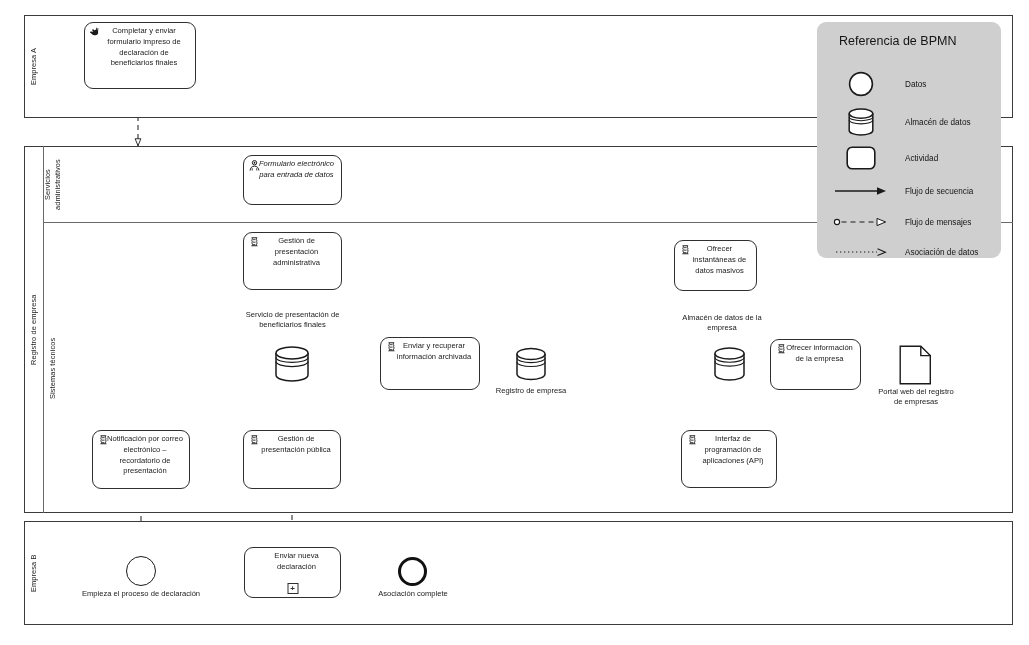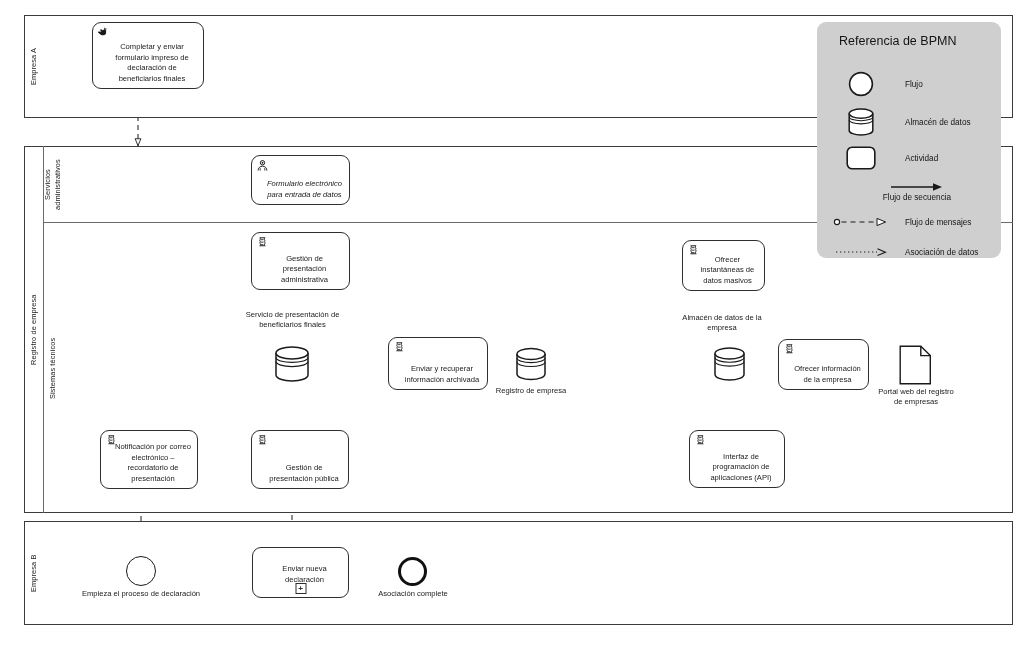--- a/index.html
+++ b/index.html
@@ -14,24 +14,23 @@
   .lane-sep{background:#6a6a6a;}
   .vlabel{
     display:flex;align-items:center;justify-content:center;
     writing-mode:vertical-rl;transform:rotate(180deg);
     font-size:7.4px;letter-spacing:.1px;color:#1a1a1a;text-align:center;line-height:1.25;
   }
 
   
   .task{
     border:1.6px solid #2f2f2f;border-radius:9px;background:#fff;
-    display:flex;align-items:flex-end;justify-content:center;
+    display:flex;align-items:flex-start;justify-content:center;
     text-align:center;font-size:7.6px;line-height:1.42;color:#1a1a1a;
     padding:3px 5px 3px 13px;
-    margin-left:8px;
   }
   .task .txt{width:100%;}
   .task-ic{position:absolute;left:4px;top:3px;width:13px;height:13px;}
   .task.sub .plus{
     position:absolute;left:50%;bottom:3px;transform:translateX(-50%);
     width:9px;height:9px;border:1.1px solid #2f2f2f;
     display:flex;align-items:center;justify-content:center;
     font-size:8px;line-height:1;color:#2f2f2f;font-weight:bold;
   }
 
@@ -262,21 +261,21 @@
 
   <div class="abs legend" style="left:817px;top:22px;width:184px;height:236px;">
     <div class="legend-title">Referencia de BPMN</div>
 
     <div class="legend-row" style="left:0;top:48px;width:184px;height:28px;">
       <span style="width:88px;display:flex;justify-content:center;">
         <svg width="26" height="26" viewBox="0 0 26 26">
           <circle cx="13" cy="13" r="11.4" fill="#fff" stroke="#1a1a1a" stroke-width="1.6"></circle>
         </svg>
       </span>
-      <span class="lg-txt">Flujo</span>
+      <span class="lg-txt">Datos</span>
     </div>
 
     <div class="legend-row" style="left:0;top:84px;width:184px;height:32px;">
       <span style="width:88px;display:flex;justify-content:center;">
         <svg width="28" height="30" viewBox="0 0 28 30">
           <path d="M2.2 6.6 v16.8 a11.8 4.6 0 0 0 23.6 0 V6.6" fill="#fff" stroke="#1a1a1a" stroke-width="1.5"></path>
           <ellipse cx="14" cy="6.6" rx="11.8" ry="4.6" fill="#fff" stroke="#1a1a1a" stroke-width="1.5"></ellipse>
           <path d="M2.2 9.9a11.8 3.8 0 0 0 23.6 0M2.2 13.1a11.8 3.8 0 0 0 23.6 0" fill="none" stroke="#1a1a1a" stroke-width="1.1"></path>
         </svg>
       </span>
@@ -285,21 +284,21 @@
 
     <div class="legend-row" style="left:0;top:122px;width:184px;height:28px;">
       <span style="width:88px;display:flex;justify-content:center;">
         <svg width="30" height="24" viewBox="0 0 30 24">
           <rect x="1.2" y="1.2" width="27.6" height="21.6" rx="5" ry="5" fill="#fff" stroke="#1a1a1a" stroke-width="1.6"></rect>
         </svg>
       </span>
       <span class="lg-txt">Actividad</span>
     </div>
 
-    <div class="legend-row" style="left:0;top:159px;width:200px;height:20px;flex-direction:column;">
+    <div class="legend-row" style="left:0;top:159px;width:200px;height:20px;">
       <span style="width:88px;display:flex;justify-content:center;">
         <svg width="56" height="12" viewBox="0 0 56 12">
           <path d="M2,6 L45,6" stroke="#1a1a1a" stroke-width="1.5" fill="none"></path>
           <path d="M44,2.2 L53,6 L44,9.8 z" fill="#1a1a1a"></path>
         </svg>
       </span>
       <span class="lg-txt">Flujo de secuencia</span>
     </div>
 
     <div class="legend-row" style="left:0;top:190px;width:184px;height:20px;">

